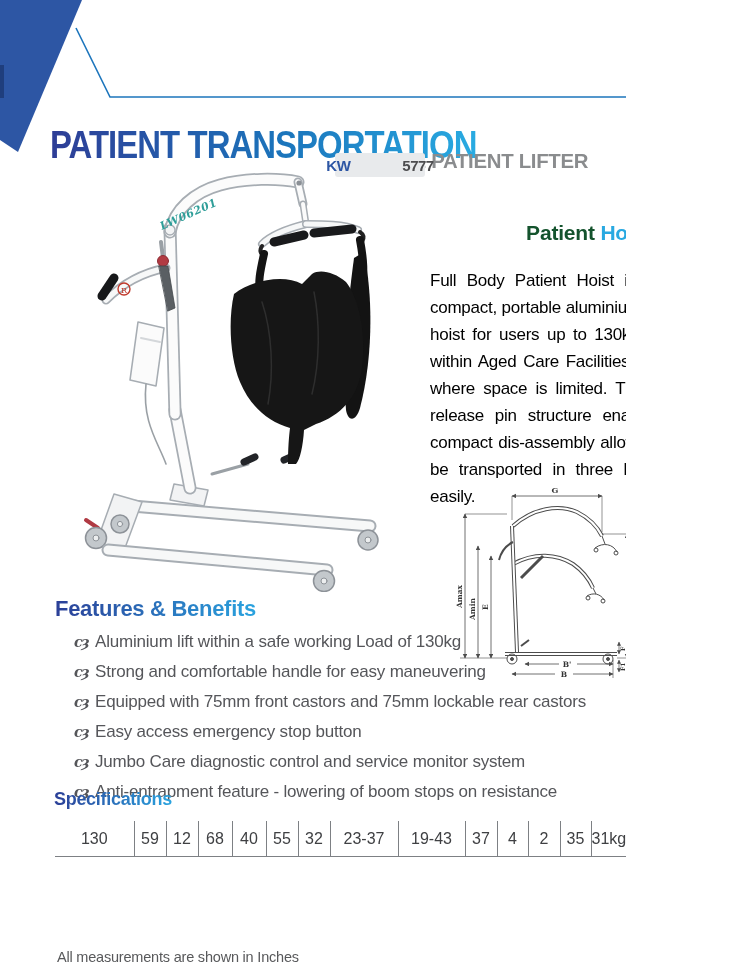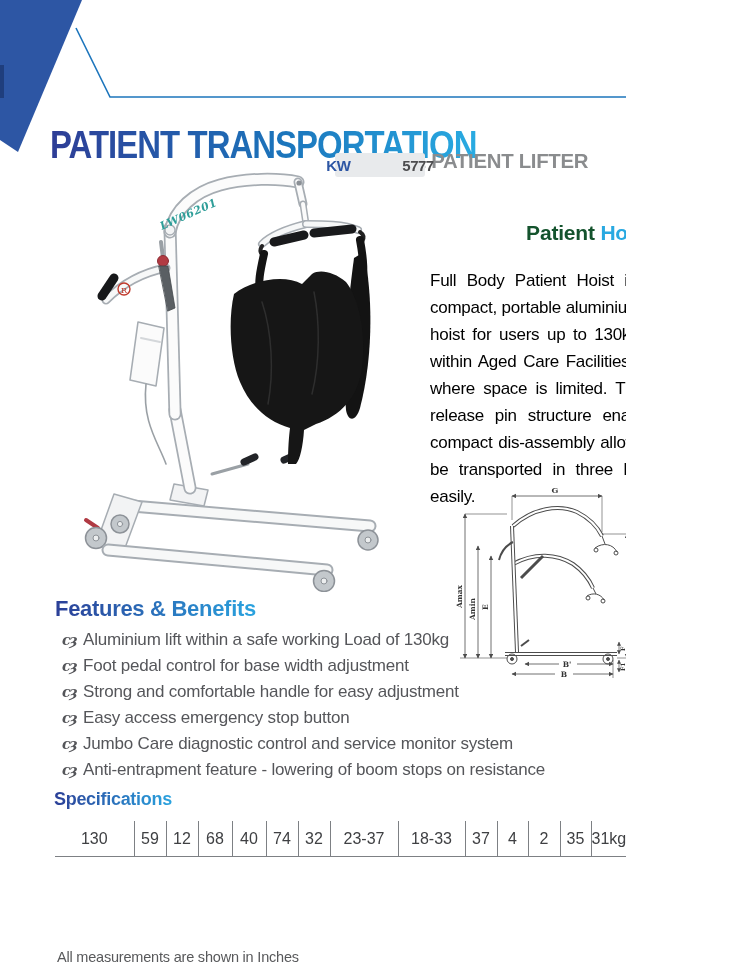--- a/index.html
+++ b/index.html
@@ -39,21 +39,21 @@
     left:430px;top:250px;width:318px;font-size:17px;line-height:27px;color:#000000;
     text-align:justify;letter-spacing:-0.25px;
   }
   #features-title{
     left:46px;top:596px;font-size:22px;font-weight:bold;letter-spacing:-0.3px;
     background:linear-gradient(90deg,#2b3f97 0%,#2aa3df 100%);
     -webkit-background-clip:text;background-clip:text;
     -webkit-text-fill-color:transparent;color:transparent;margin-left:9px;
   }
   #features-list{left:62px;top:627px;width:520px;}
-  .feat{font-size:17px;line-height:25px;color:#55565a;letter-spacing:-0.2px;white-space:nowrap;}
+  .feat{font-size:17px;line-height:30px;color:#55565a;letter-spacing:-0.2px;white-space:nowrap;margin-left:12px;}
   .blt{
     font-family:"DejaVu Serif",serif;font-weight:bold;font-style:italic;
     font-size:14px;letter-spacing:-1.5px;margin-right:7px;color:#55565a;
   }
   #specs-title{
     left:54px;top:789px;font-size:18px;font-weight:bold;letter-spacing:-0.3px;
     background:linear-gradient(90deg,#2b3f97 0%,#2aa3df 100%);
     -webkit-background-clip:text;background-clip:text;
     -webkit-text-fill-color:transparent;color:transparent;
   }
@@ -269,22 +269,22 @@
     </g>
     <g fill="#333" stroke="none" font-weight="bold">
       <text x="243" y="193" font-size="7.5" text-anchor="middle">D</text>
       <text x="243" y="205" font-size="7.5" text-anchor="middle">C</text>
     </g>
   </svg>
 
   <div class="abs" id="features-title">Features &amp; Benefits</div>
   <div class="abs" id="features-list">
     <div class="feat"><span class="blt">cȝ</span><span>Aluminium lift within a safe working Load of 130kg</span></div>
-    <div class="feat"><span class="blt">cȝ</span><span>Foot pedal control for base width adjustment</span></div>
-    <div class="feat"><span class="blt">cȝ</span><span>Strong and comfortable handle for easy adjustment</span></div>
+    <div class="feat"><span class="blt">cȝ</span><span>Strong and comfortable handle for easy maneuvering</span></div>
+    <div class="feat"><span class="blt">cȝ</span><span>Equipped with 75mm front castors and 75mm lockable rear castors</span></div>
     <div class="feat"><span class="blt">cȝ</span><span>Easy access emergency stop button</span></div>
     <div class="feat"><span class="blt">cȝ</span><span>Jumbo Care diagnostic control and service monitor system</span></div>
     <div class="feat"><span class="blt">cȝ</span><span>Anti-entrapment feature - lowering of boom stops on resistance</span></div>
   </div>
 
   <div class="abs" id="specs-title">Specifications</div>
   <table class="abs" id="spec-table">
     <colgroup>
       <col style="width:79px">
         <col style="width:32px">
@@ -302,24 +302,24 @@
         <col style="width:35px">
         <col style="width:119px">
     </colgroup>
     <tbody>
     <tr class="data">
       <td>130</td>
       <td>59</td>
       <td>12</td>
       <td>68</td>
       <td>40</td>
-      <td>74</td>
+      <td>55</td>
       <td>32</td>
       <td>23-37</td>
-      <td>18-33</td>
+      <td>19-43</td>
       <td>37</td>
       <td>4</td>
       <td>2</td>
       <td>35</td>
       <td>31kg</td>
       <td>117</td>
     </tr>
   </tbody>
     </table>
 

